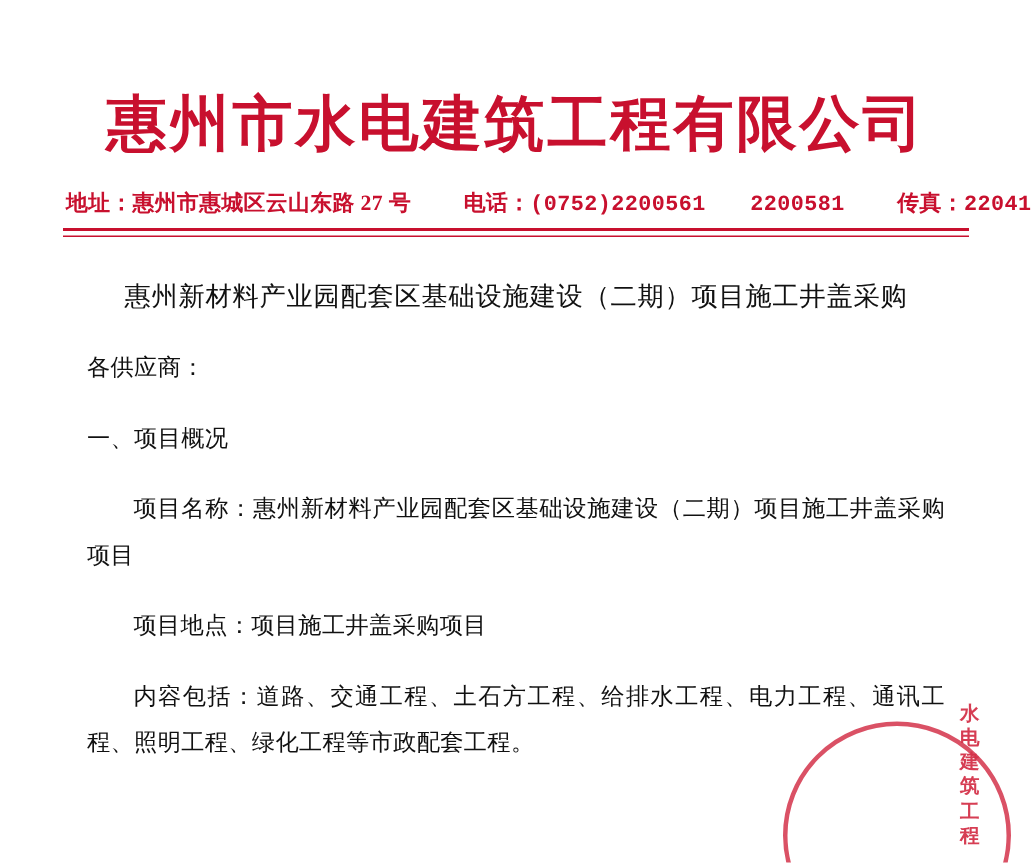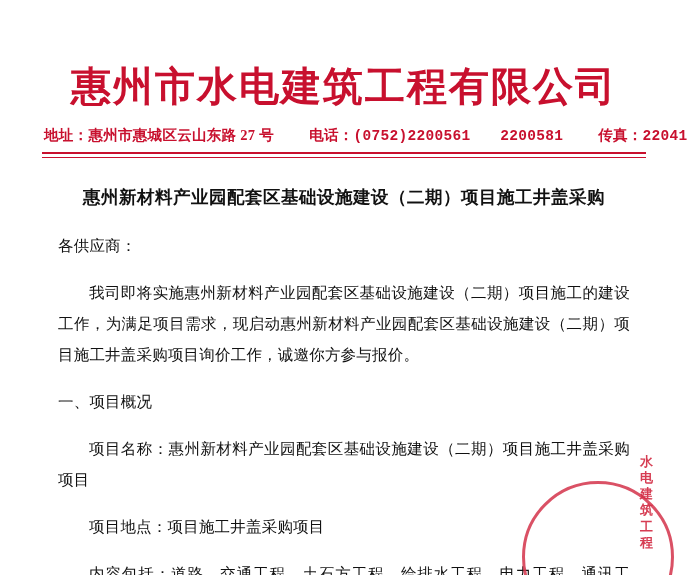--- a/index.html
+++ b/index.html
@@ -24,21 +24,21 @@
     overflow: hidden;
   }
 
   
   .letterhead {
     padding-top: 64px;
     text-align: center;
   }
   .company-name {
     color: #c8102e;
-    font-family: Liberation Serif, serif;
+    font-family: Liberation Mono, monospace;
     font-weight: bold;
     font-size: 40px;
     letter-spacing: 2px;
     line-height: 1.15;
     white-space: nowrap;
   }
   .contact-row {
     margin-top: 16px;
     color: #c8102e;
     font-size: 14.5px;
@@ -70,21 +70,21 @@
     margin-top: 2.5px;
     height: 1px;
     background: #c8102e;
   }
 
   
   .doc-title {
     margin-top: 22px;
     text-align: center;
     font-size: 17.5px;
-    font-weight: bold;
+    font-weight: normal;
     line-height: 1.95;
     letter-spacing: 0.5px;
   }
   .doc-title .line2 {
     display: block;
   }
 
   
   .body-text {
     margin-top: 12px;
@@ -113,21 +113,21 @@
     bottom: -58px;
     width: 146px;
     height: 146px;
     border: 3px solid #d4334a;
     border-radius: 50%;
     opacity: 0.85;
   }
   .seal-text {
     position: absolute;
     right: 30px;
-    bottom: 24px;
+    bottom: 10px;
     width: 22px;
     color: #d4334a;
     font-size: 13px;
     font-weight: bold;
     line-height: 1.25;
     text-align: center;
     letter-spacing: 1px;
     opacity: 0.95;
   }
 </style>
@@ -148,21 +148,20 @@
     <div class="rule-thick"></div>
     <div class="rule-thin"></div>
   </div>
 
   <div class="doc-title">
     <span>惠州新材料产业园配套区基础设施建设（二期）项目施工井盖采购</span>
   </div>
 
   <div class="body-text">
     <p class="p">各供应商：</p>
-    <p class="p indent1">我司即将实施惠州新材料产业园配套区基础设施建设（二期）项目施工的建设工作，为满足项目需求，现启动惠州新材料产业园配套区基础设施建设（二期）项目施工井盖采购项目询价工作，诚邀你方参与报价。</p>
     <p class="p section-head">一、项目概况</p>
     <p class="p field-line">项目名称：惠州新材料产业园配套区基础设施建设（二期）项目施工井盖采购项目</p>
     <p class="p field-line">项目地点：项目施工井盖采购项目</p>
     <p class="p field-line">内容包括：道路、交通工程、土石方工程、给排水工程、电力工程、通讯工程、照明工程、绿化工程等市政配套工程。</p>
   </div>
 
   <div class="seal"></div>
   <div class="seal-text">水电建筑工程</div>
 
 </div>

